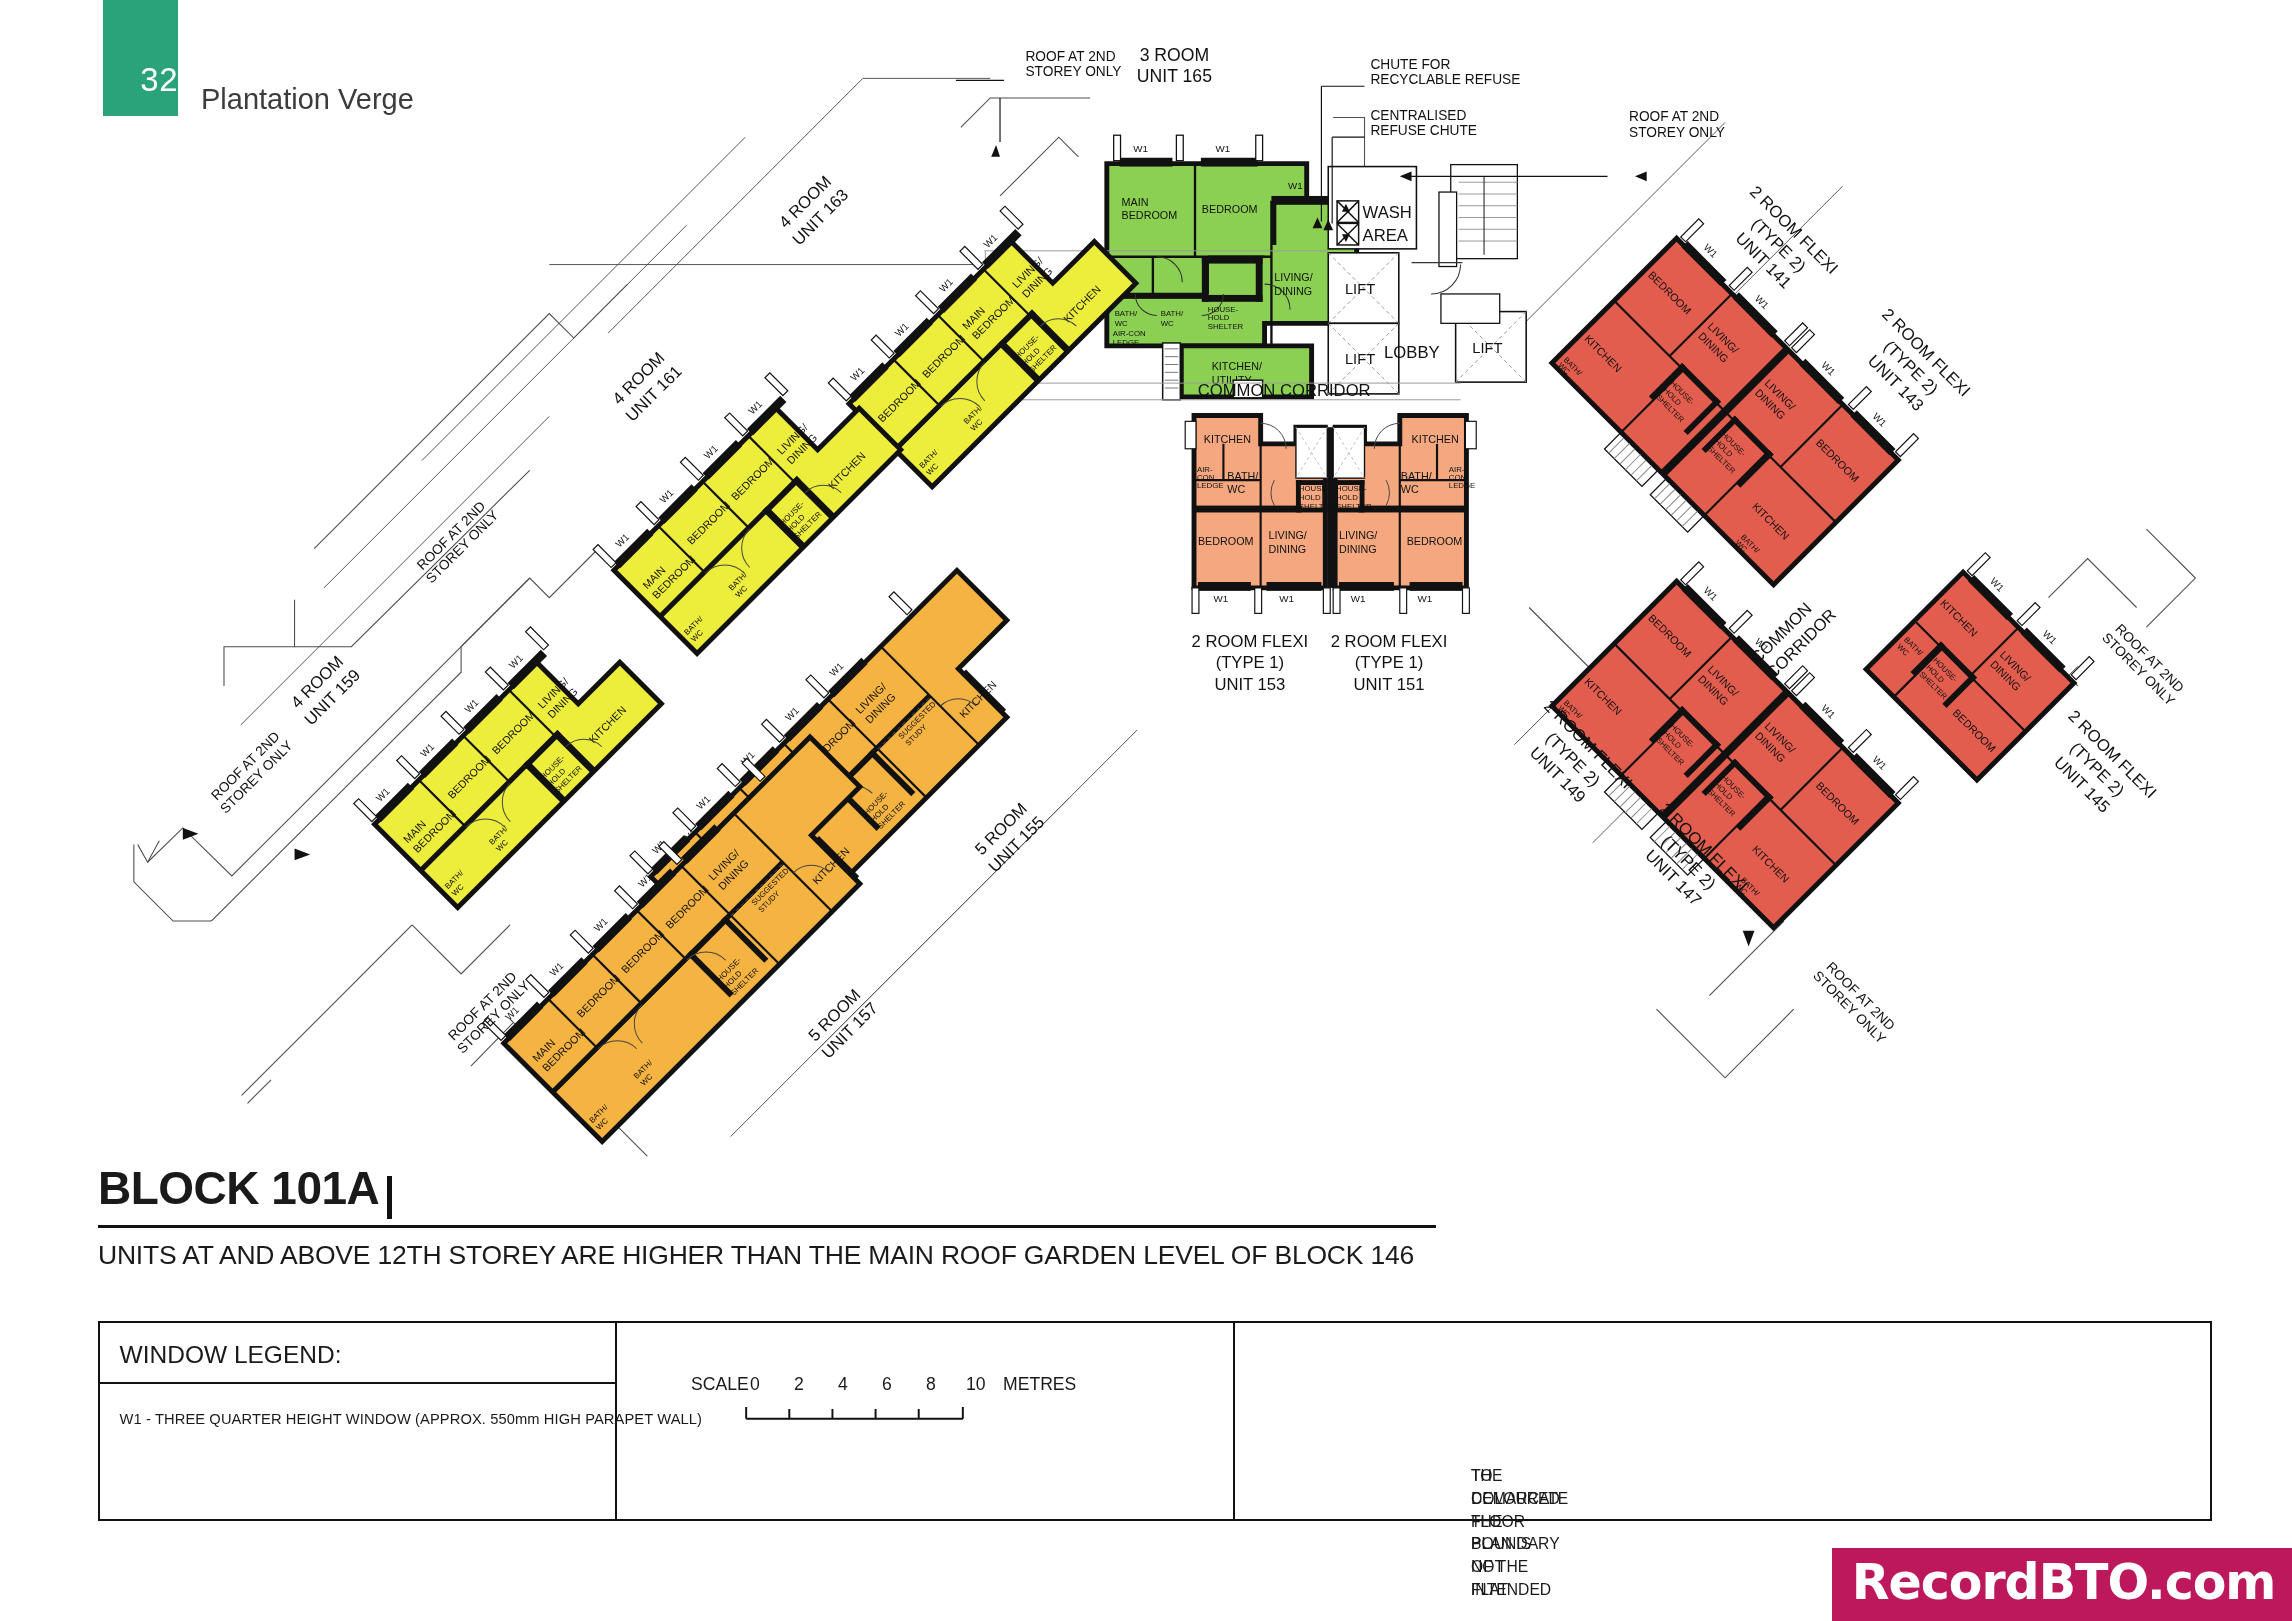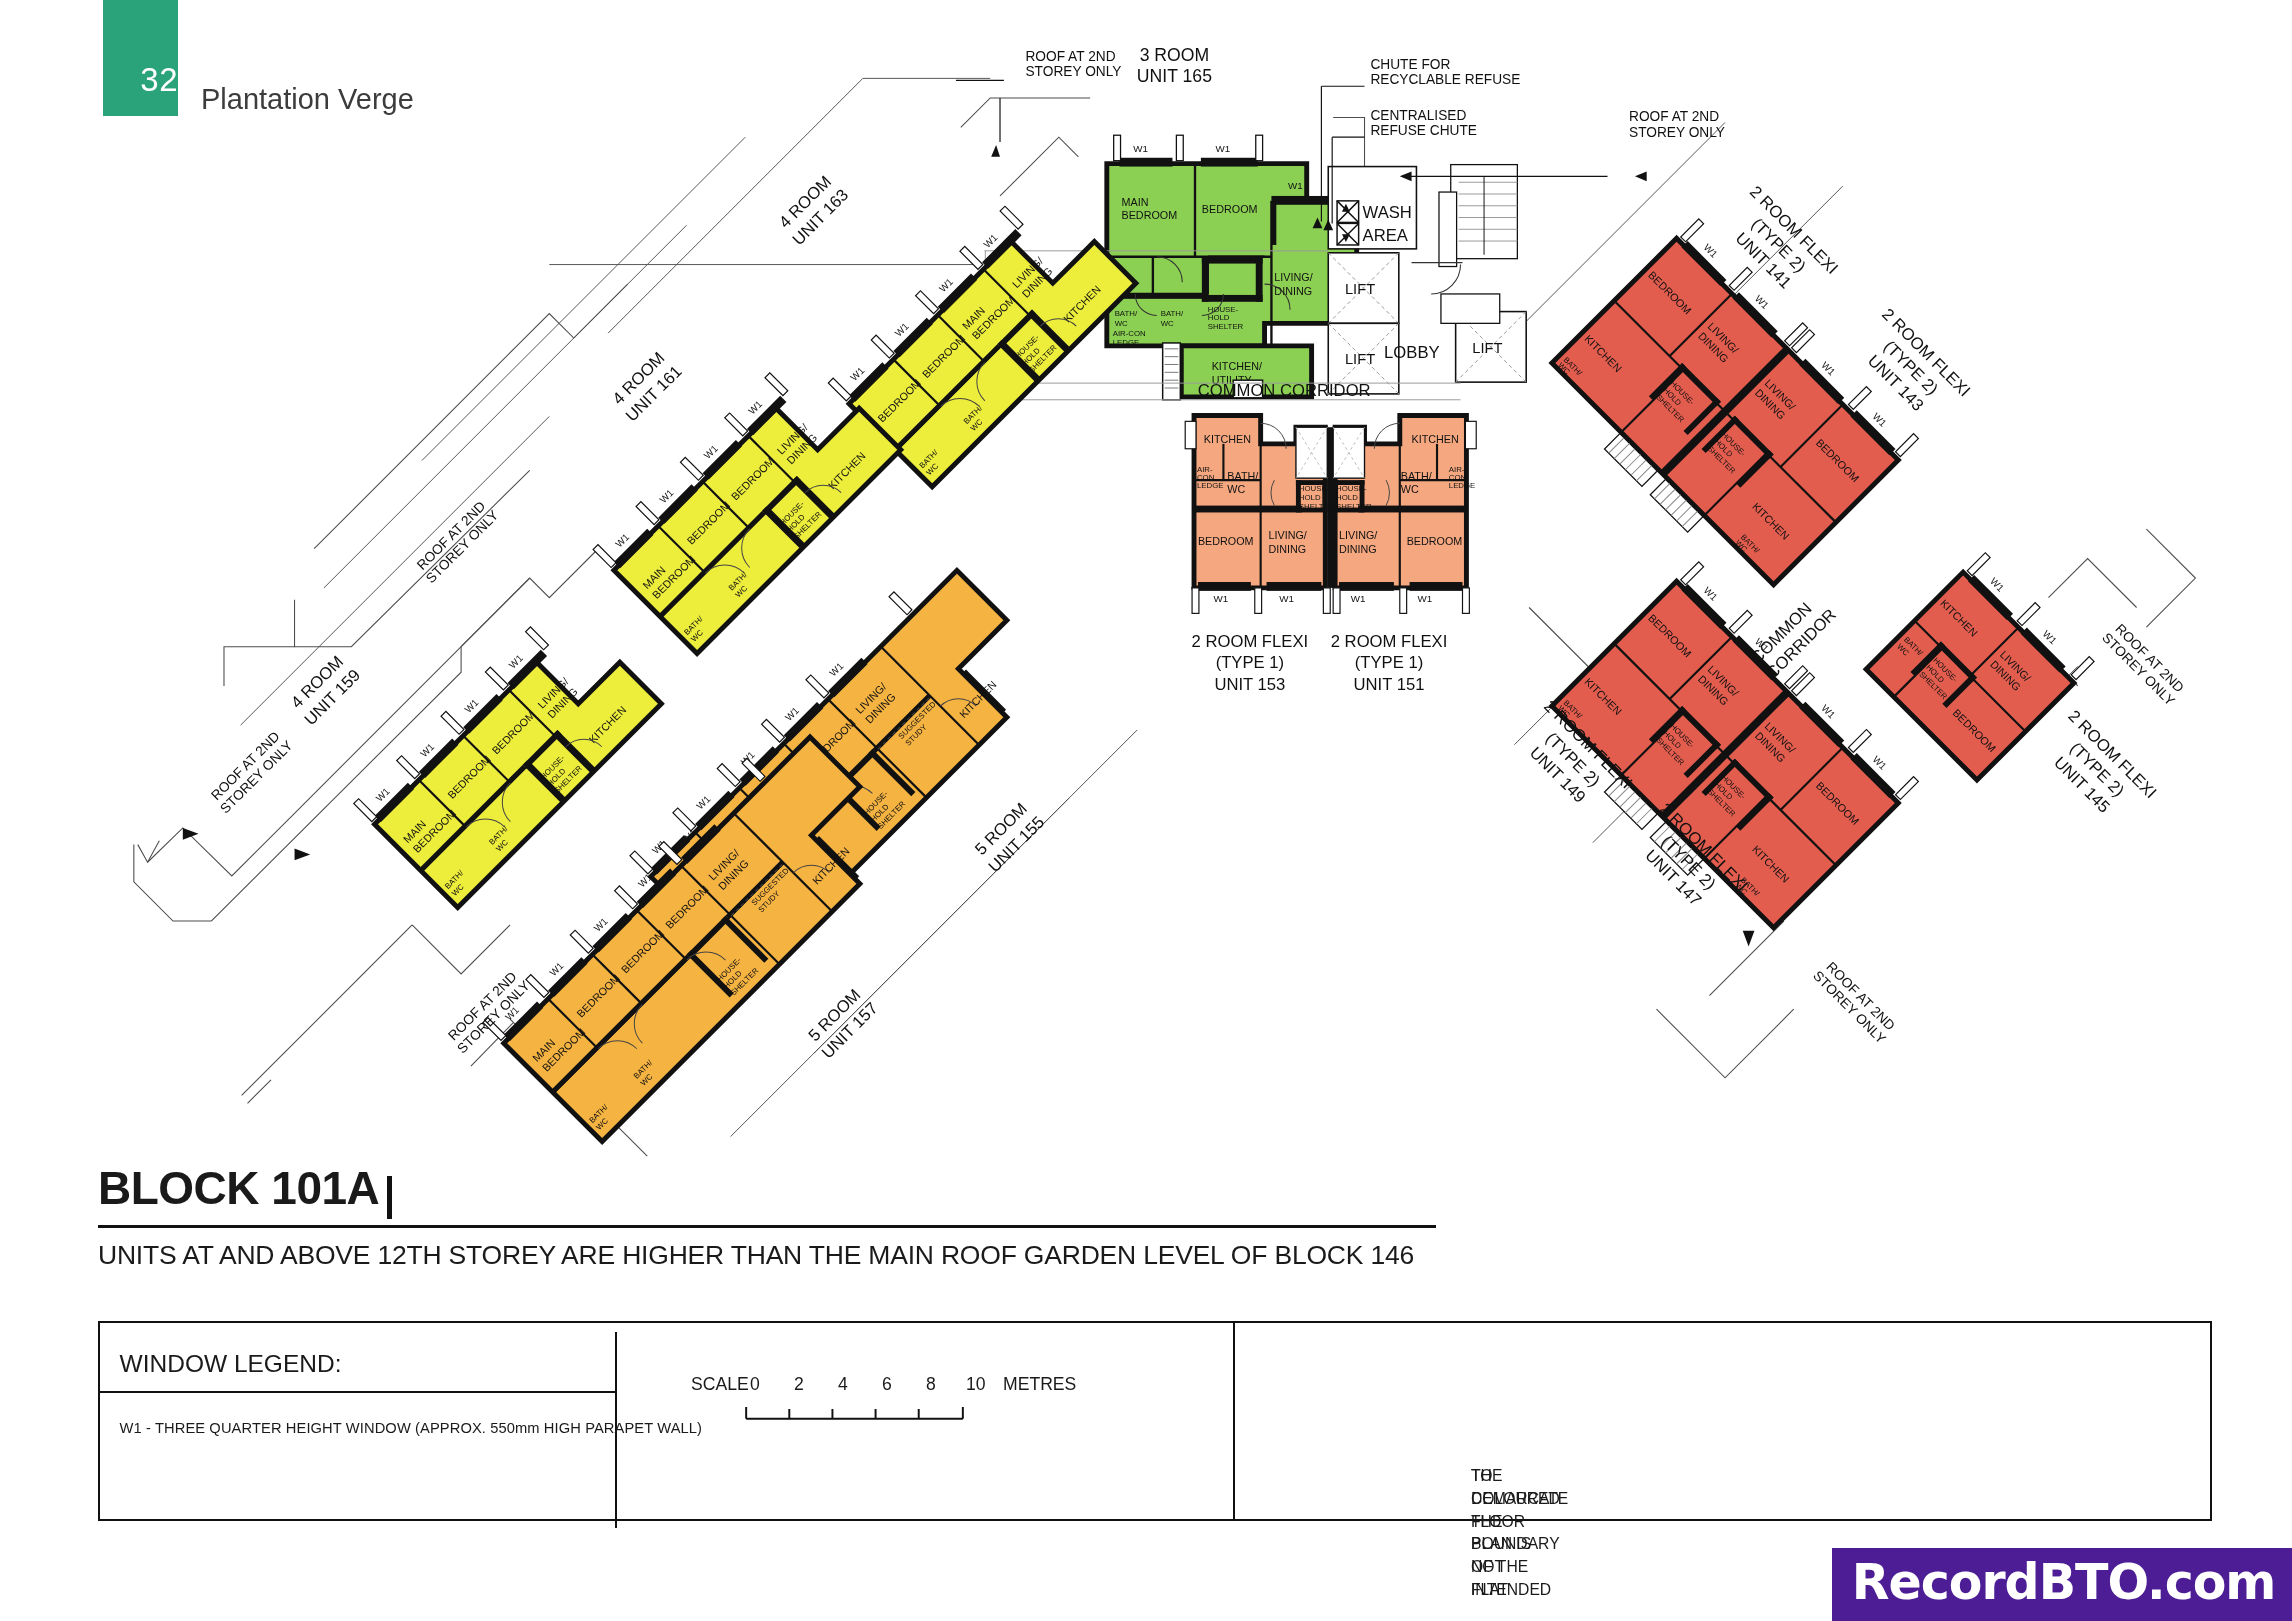--- a/index.html
+++ b/index.html
@@ -27,37 +27,37 @@
        margin:0 13.7px 0 7.8px;position:relative;top:3.9px;}
   #block-title .storeys{font-size:35px;font-weight:bold;letter-spacing:-0.3px;}
   #title-rule{position:absolute;left:98px;top:1225px;width:1338px;height:2.9px;background:#111;}
   #subtitle{position:absolute;left:98px;top:1240px;font-size:26.5px;letter-spacing:-0.2px;
        white-space:nowrap;}
 
   
   #legend{position:absolute;left:98px;top:1321px;width:2110px;height:196px;
        border:2px solid #111;display:flex;}
   .lg-cell{position:relative;height:100%;box-sizing:border-box;}
-  #lg-win{width:517px;border-right:2px solid #111;margin-top:9px;}
+  #lg-win{width:517px;border-right:2px solid #111;}
   #lg-win-head{position:absolute;left:0;top:0;width:100%;height:61px;
        border-bottom:2px solid #111;box-sizing:border-box;}
   #lg-win-head span{position:absolute;left:19.6px;top:17.6px;font-size:24.5px;}
   #lg-win-body span{position:absolute;left:19.6px;top:88px;font-size:14.7px;letter-spacing:0.1px;
        white-space:nowrap;}
   #lg-note{width:515px;border-right:2px solid #111;}
   #lg-note span{position:absolute;left:13.7px;top:21.6px;font-size:14px;white-space:nowrap;}
   #lg-scale{width:618px;border-right:2px solid #111;}
   #scale-wrap{position:absolute;left:74px;top:51px;}
   .scale-word{position:absolute;font-size:17.6px;}
   #scale-bar{position:absolute;left:127px;top:82px;width:221px;height:15.7px;}
   #lg-disc{flex:1;}
   #lg-disc span{position:absolute;left:118px;top:71px;font-size:15.7px;line-height:1.45;}
 
   
-  #watermark{position:absolute;right:0;bottom:0;background:#4c1d95;color:#fff;
+  #watermark{position:absolute;right:0;bottom:0;background:#be185d;color:#fff;
        font-size:49px;font-weight:bold;padding:5.9px 17.6px 9.8px 19.6px;letter-spacing:-1px;
        font-family:"DejaVu Sans",sans-serif;}
 
   
   .t{font-family:"Liberation Sans","DejaVu Sans",sans-serif;fill:#111;}
   .room{font-size:11px;}
   .room-sm{font-size:8px;}
   .unitlbl{font-size:17px;}
   .w1{font-size:10px;}
   .note{font-size:14px;}

